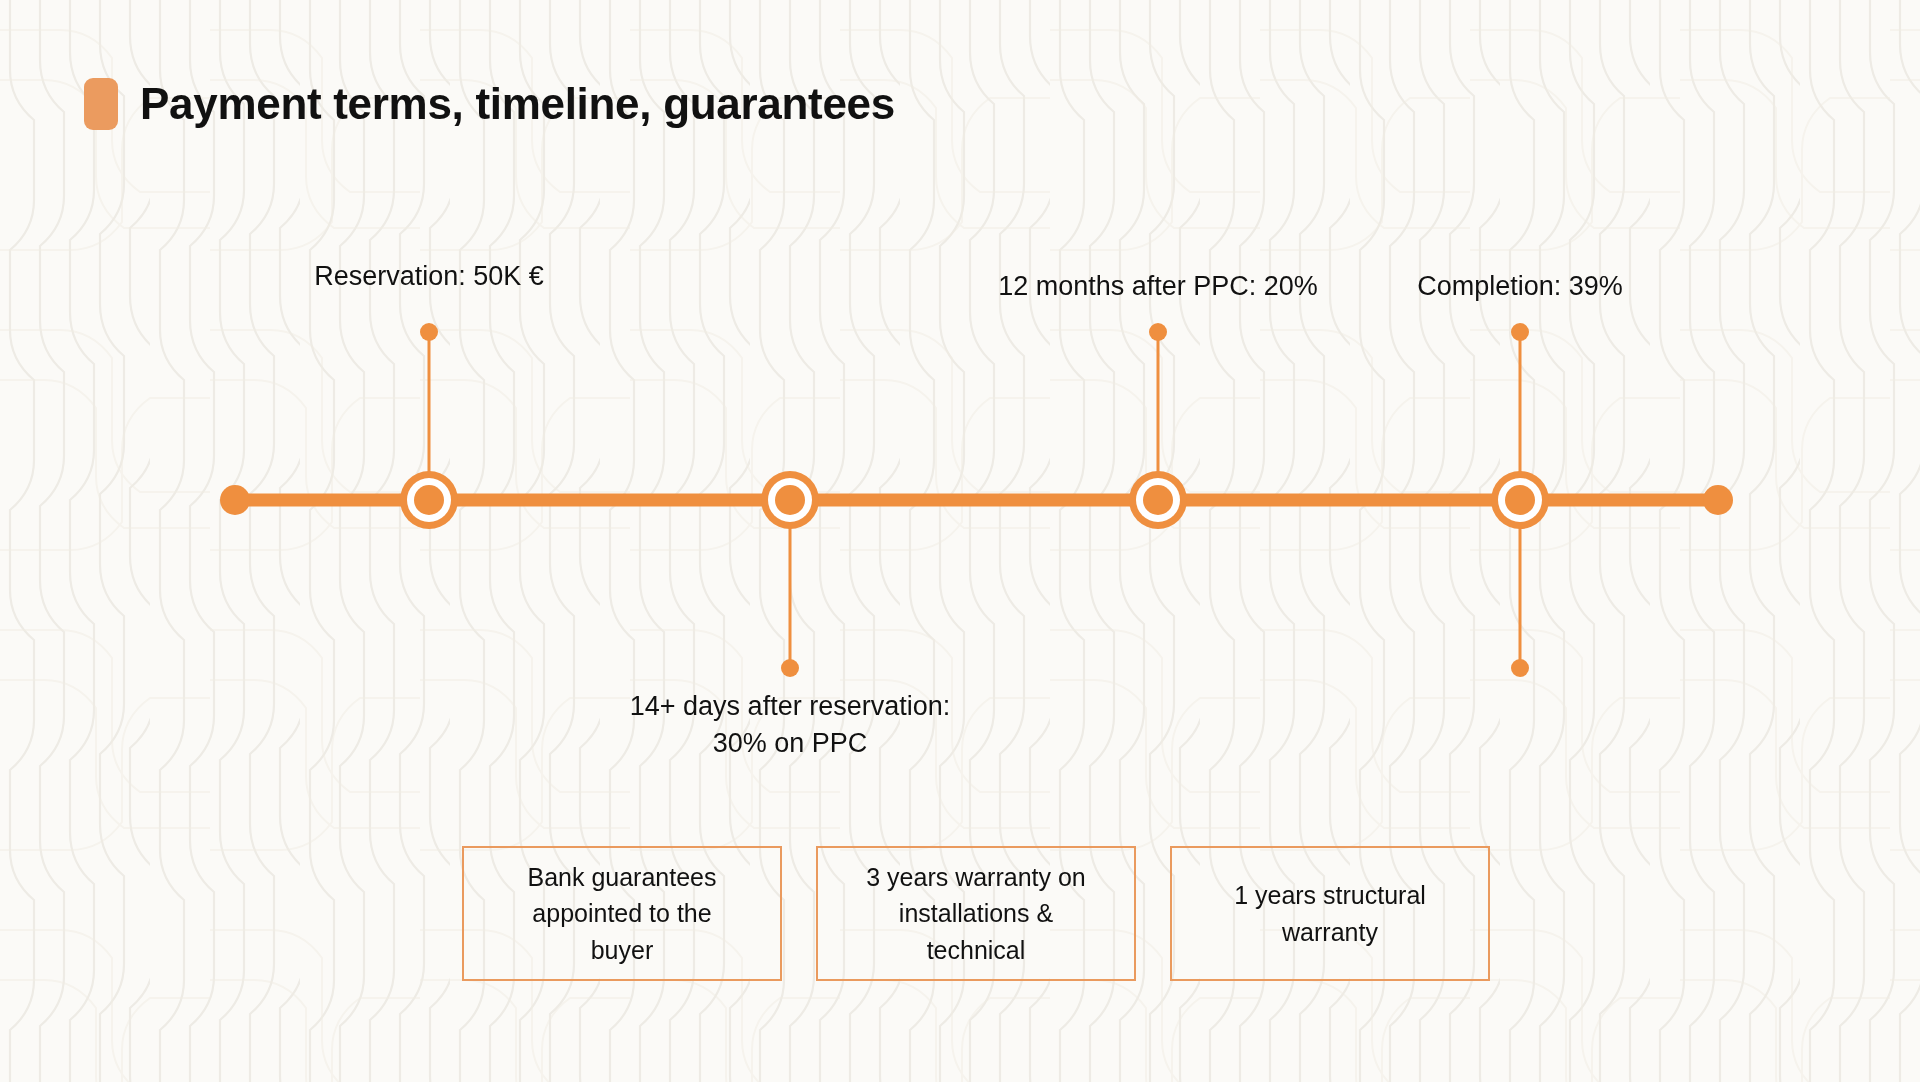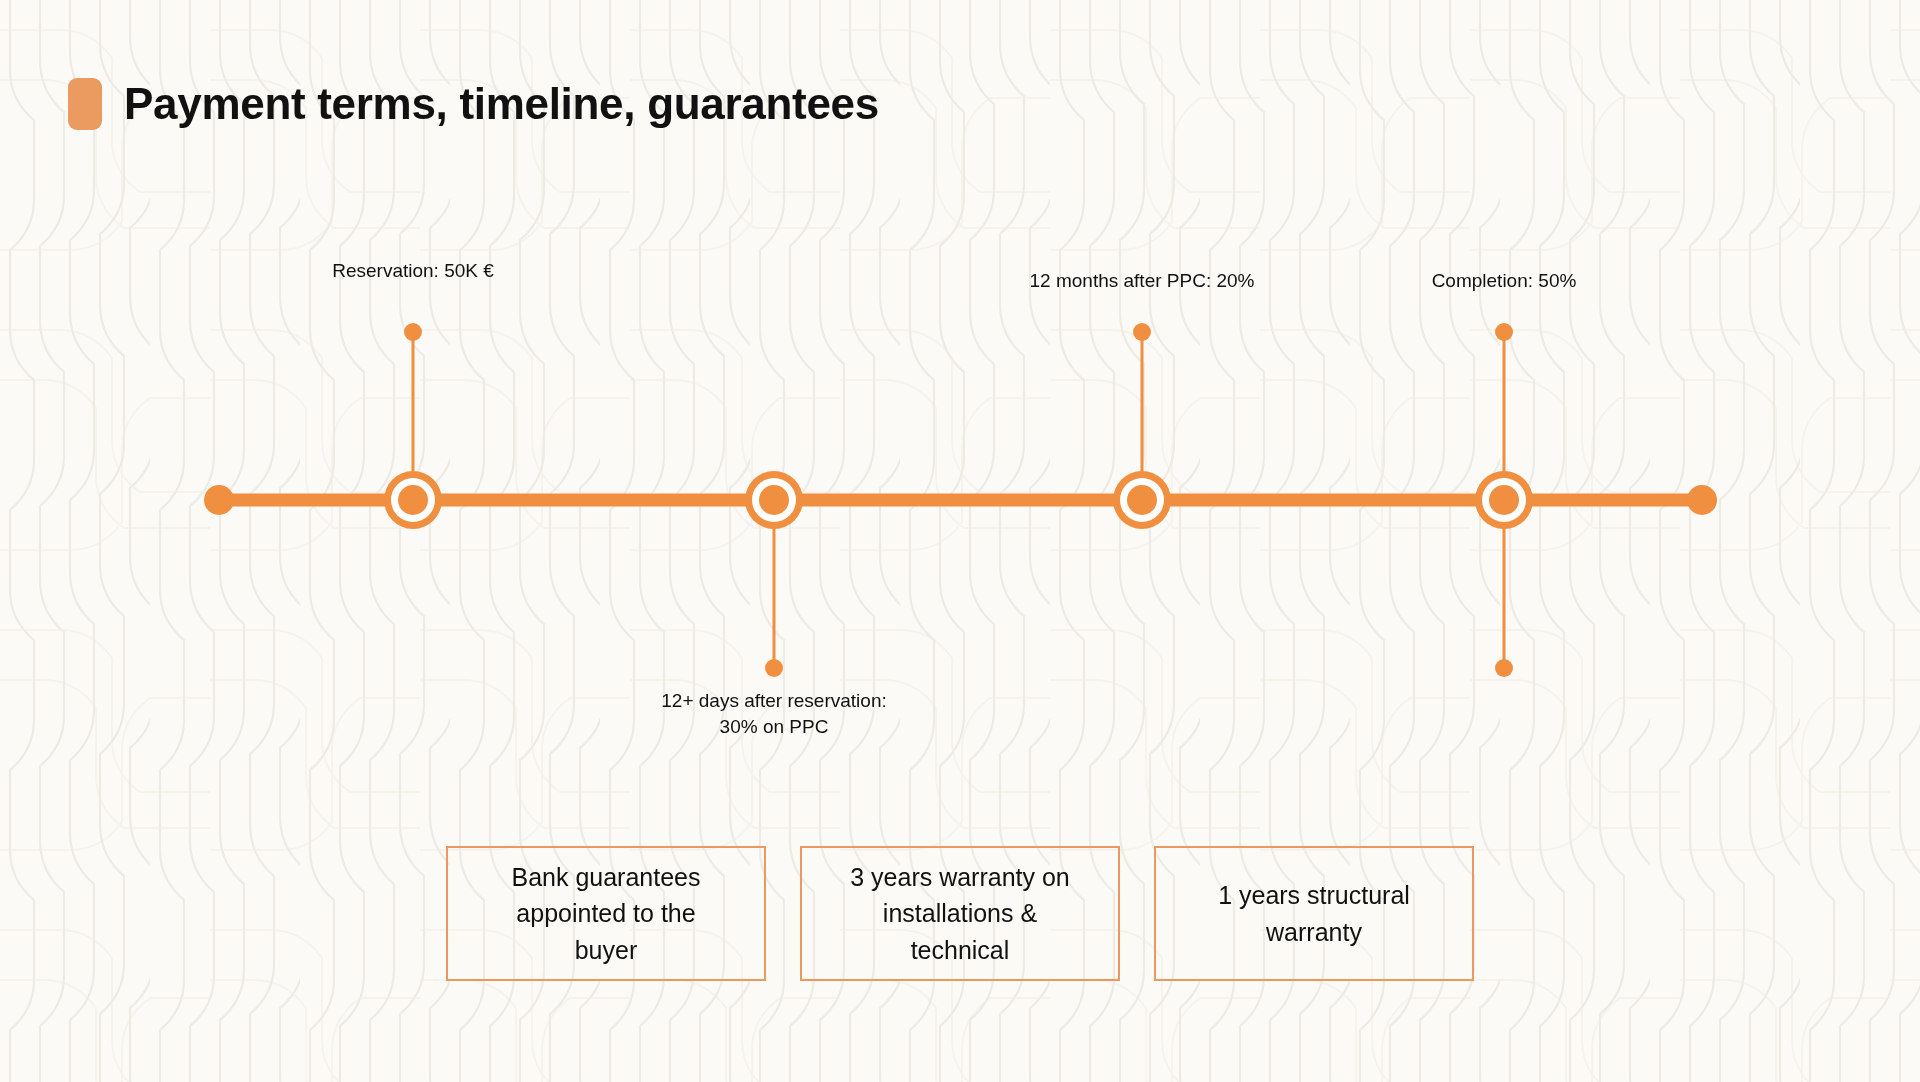--- a/index.html
+++ b/index.html
@@ -23,20 +23,21 @@
     height: 1082px;
     z-index: 0;
     pointer-events: none;
   }
 
   
   #slide {
     position: absolute;
     inset: 0;
     z-index: 2;
+    margin-left: 16px;
   }
 
   
   .title-row {
     position: absolute;
     left: 68px;
     top: 78px;
     display: flex;
     align-items: center;
     gap: 22px;
@@ -63,21 +64,21 @@
     top: 0;
     width: 1920px;
     height: 1082px;
     z-index: 3;
     pointer-events: none;
   }
 
   
   .ms-label {
     position: absolute;
-    font-size: 19px;
+    font-size: 27px;
     color: #111111;
     text-align: center;
     line-height: 1.38;
     white-space: pre-line;
     transform: translateX(-50%);
     z-index: 4;
   }
 
   
   .boxes {
@@ -177,26 +178,26 @@
     </g>
     <g>
       <circle cx="1504" cy="500" r="29" fill="#ef8f3f"></circle>
       <circle cx="1504" cy="500" r="22" fill="#ffffff"></circle>
       <circle cx="1504" cy="500" r="15" fill="#ef8f3f"></circle>
     </g>
   </svg>
 
   <div class="ms-label" style="left:413px; top:258px;">Reservation: 50K €</div>
 
-  <div class="ms-label" style="left:774px; top:688px;">12+ days after reservation:
+  <div class="ms-label" style="left:774px; top:688px;">14+ days after reservation:
 30% on PPC</div>
 
   <div class="ms-label" style="left:1142px; top:268px;text-align:right;">12 months after PPC: 20%</div>
 
-  <div class="ms-label" style="left:1504px; top:268px;">Completion: 50%</div>
+  <div class="ms-label" style="left:1504px; top:268px;">Completion: 39%</div>
 
 
   <div class="boxes">
     <div class="gbox">Bank guarantees
 appointed to the
 buyer</div>
     <div class="gbox">3 years warranty on
 installations &amp;
 technical</div>
     <div class="gbox">1 years structural

